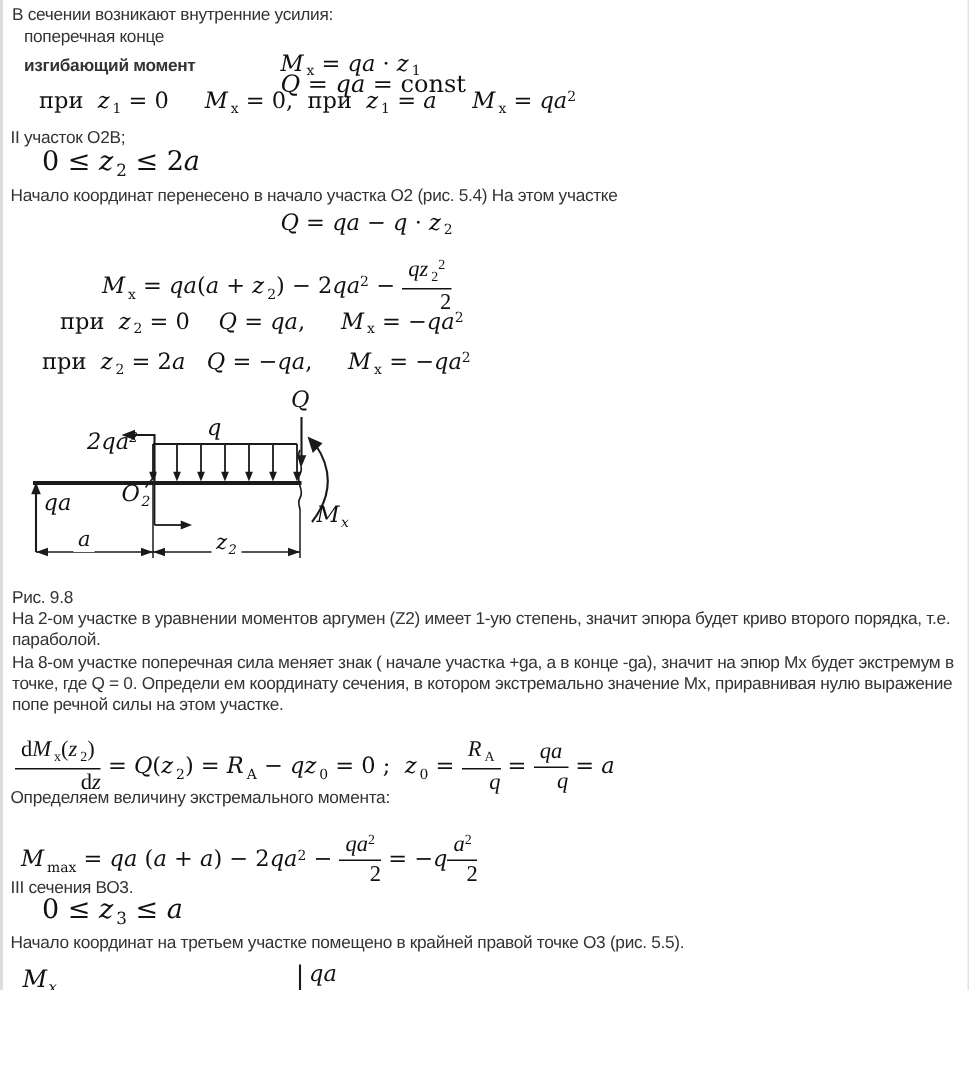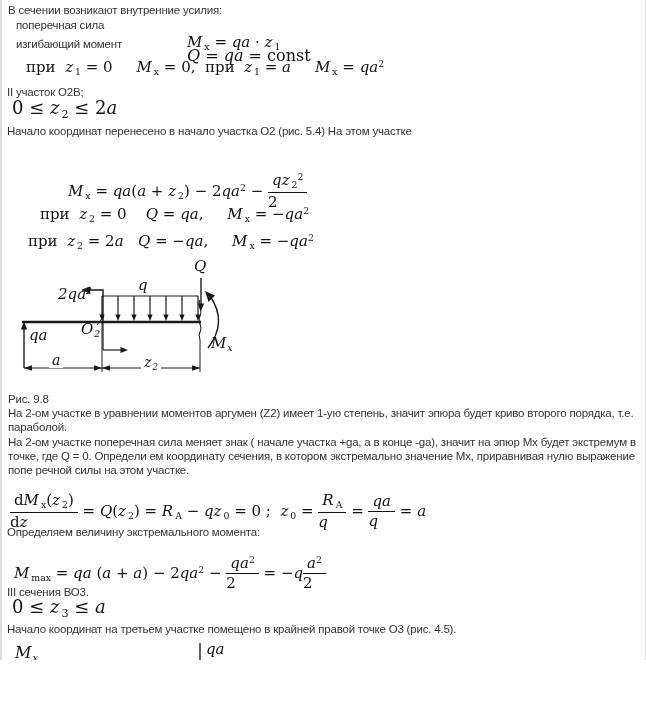--- a/index.html
+++ b/index.html
@@ -3,58 +3,59 @@
 <meta charset="utf-8">
 <style>
   html,body{margin:0;padding:0;background:#fff;}
   .page{
     position:relative;width:646px;height:660px;background:#ffffff;overflow:hidden;
     font-family:"Liberation Sans",sans-serif;color:#333;
     border-left:2px solid #ddd;border-right:1px solid #e2e2e2;box-sizing:border-box;
   }
   .sans{position:absolute;font-size:11.5px;letter-spacing:-0.2px;line-height:14px;color:#333;}
   .para{width:636px;}
-  .b{font-weight:normal;}
+  .b{font-weight:bold;}
   .frm{
     position:absolute;font-family:"DejaVu Serif",serif;font-size:15px;color:#111;
     white-space:pre;line-height:1.25;
   }
-  .big{font-size:18px;}
+  .big{font-size:18px;margin-left:16px;}
   .f16{font-size:16px;margin-top:38px;}
   .it{font-style:italic;}
   .sb{font-size:0.62em;vertical-align:-0.35em;margin-left:2px;}
   .sp{font-size:0.62em;vertical-align:0.5em;}
-  .frac{display:inline-block;vertical-align:middle;text-align:left;line-height:1.15;}
+  .frac{display:inline-block;vertical-align:middle;text-align:right;line-height:1.15;font-family:Liberation Serif, serif;}
   .frac .num{display:block;border-bottom:1px solid #111;padding:0 4px 1px;}
   .frac .den{display:block;padding-top:1px;}
   .fig{position:absolute;}
   .fig svg{position:absolute;left:0;top:0;}
   .lbl{
     position:absolute;font-family:"DejaVu Serif",serif;font-style:italic;font-size:15px;
     color:#111;white-space:pre;line-height:1.1;
   }
   .lbl .sb{margin-left:1px;}
   .dimlbl{background:#fff;padding:0 3px;}
   .hr-bottom{position:absolute;left:0;top:712px;width:646px;height:2px;background:#cfcfcf;}
 </style>
 </head>
 <body>
 
 <div class="page">
 
   <div class="sans" style="left:6px;top:3px">В сечении возникают внутренние усилия:</div>
-  <div class="sans" style="left:14px;top:18px">поперечная сила</div>
+  <div class="sans" style="left:14px;top:18px">поперечная конце</div>
   <div class="frm f16" style="left:185px;top:8px"><span class="it">Q</span> = <span class="it">qa</span> = const</div>
   <div class="sans b" style="left:14px;top:37px">изгибающий момент</div>
   <div class="frm" style="left:185px;top:33px"><span class="it">M</span><span class="sb">x</span> = <span class="it">qa</span> · <span class="it">z</span><span class="sb">1</span></div>
   <div class="frm" style="left:24px;top:58px">при  <span class="it">z</span><span class="sb">1</span> = 0     <span class="it">M</span><span class="sb">x</span> = 0,  при  <span class="it">z</span><span class="sb">1</span> = <span class="it">a</span>     <span class="it">M</span><span class="sb">x</span> = <span class="it">qa</span><span class="sp">2</span></div>
 
   <div class="sans" style="left:5px;top:85px">II участок О2В;</div>
   <div class="frm big" style="left:10px;top:97px">0 ≤ <span class="it">z</span><span class="sb">2</span> ≤ 2<span class="it">a</span></div>
   <div class="sans" style="left:5px;top:124px">Начало координат перенесено в начало участка О2 (рис. 5.4) На этом участке</div>
+  <div class="frm" style="left:185px;top:139px"><span class="it">Q</span> = <span class="it">qa</span> − <span class="it">q</span> · <span class="it">z</span><span class="sb">2</span></div>
   <div class="frm" style="left:66px;top:172px"><span class="it">M</span><span class="sb">x</span> = <span class="it">qa</span>(<span class="it">a</span> + <span class="it">z</span><span class="sb">2</span>) − 2<span class="it">qa</span><span class="sp">2</span> − <span class="frac"><span class="num"><span class="it">qz</span><span class="sb">2</span><span class="sp">2</span></span><span class="den">2</span></span></div>
   <div class="frm" style="left:38px;top:205px">при  <span class="it">z</span><span class="sb">2</span> = 0    <span class="it">Q</span> = <span class="it">qa</span>,     <span class="it">M</span><span class="sb">x</span> = −<span class="it">qa</span><span class="sp">2</span></div>
   <div class="frm" style="left:26px;top:232px">при  <span class="it">z</span><span class="sb">2</span> = 2<span class="it">a</span>   <span class="it">Q</span> = −<span class="it">qa</span>,     <span class="it">M</span><span class="sb">x</span> = −<span class="it">qa</span><span class="sp">2</span></div>
 
   <div class="fig" style="left:0;top:258px;width:250px;height:132px">
     <svg width="250" height="132" viewBox="0 0 250 132">
       <g stroke="#1a1a1a" fill="#1a1a1a">
 
         <g>
           <line x1="20" y1="64" x2="199" y2="64" stroke-width="2.6"></line>
@@ -123,29 +124,29 @@
     <span class="lbl" style="left:56px;top:28px">2<span class="it">qa</span><span class="sp">2</span></span>
     <span class="lbl" style="left:79px;top:63px"><span class="it">O</span><span class="sb">2</span></span>
     <span class="lbl" style="left:27px;top:69px"><span class="it">qa</span></span>
     <span class="lbl" style="left:209px;top:77px"><span class="it">M</span><span class="sb">x</span></span>
     <span class="lbl dimlbl" style="left:47px;top:95px;font-size:14px"><span class="it">a</span></span>
     <span class="lbl dimlbl" style="left:139px;top:97px;font-size:14px"><span class="it">z</span><span class="sb">2</span></span>
   </div>
 
   <div class="sans" style="left:6px;top:392px">Рис. 9.8</div>
   <div class="sans para" style="left:6px;top:406px">На 2-ом участке в уравнении моментов аргумен (Z2) имеет 1-ую степень, значит эпюра будет криво второго порядка, т.е. параболой.</div>
-  <div class="sans para" style="left:6px;top:435px">На 2-ом участке поперечная сила меняет знак ( начале участка +ga, а в конце -ga), значит на эпюр Мх будет экстремум в точке, где Q = 0. Определи ем координату сечения, в котором экстремально значение Мх, приравнивая нулю выражение попе речной силы на этом участке.</div>
+  <div class="sans para" style="left:6px;top:435px">На 8-ом участке поперечная сила меняет знак ( начале участка +ga, а в конце -ga), значит на эпюр Мх будет экстремум в точке, где Q = 0. Определи ем координату сечения, в котором экстремально значение Мх, приравнивая нулю выражение попе речной силы на этом участке.</div>
 
   <div class="frm" style="left:8px;top:492px"><span class="frac"><span class="num">d<span class="it">M</span><span class="sb">x</span>(<span class="it">z</span><span class="sb">2</span>)</span><span class="den">d<span class="it">z</span></span></span> = <span class="it">Q</span>(<span class="it">z</span><span class="sb">2</span>) = <span class="it">R</span><span class="sb">A</span> − <span class="it">qz</span><span class="sb">0</span> = 0 ;  <span class="it">z</span><span class="sb">0</span> = <span class="frac"><span class="num"><span class="it">R</span><span class="sb">A</span></span><span class="den"><span class="it">q</span></span></span> = <span class="frac"><span class="num"><span class="it">qa</span></span><span class="den"><span class="it">q</span></span></span> = <span class="it">a</span></div>
   <div class="sans" style="left:5px;top:525px">Определяем величину экстремального момента:</div>
   <div class="frm" style="left:12px;top:555px"><span class="it">M</span><span class="sb">max</span> = <span class="it">qa</span> (<span class="it">a</span> + <span class="it">a</span>) − 2<span class="it">qa</span><span class="sp">2</span> − <span class="frac"><span class="num"><span class="it">qa</span><span class="sp">2</span></span><span class="den">2</span></span> = −<span class="it">q</span><span class="frac"><span class="num"><span class="it">a</span><span class="sp">2</span></span><span class="den">2</span></span></div>
 
   <div class="sans" style="left:5px;top:585px">III сечения ВО3.</div>
   <div class="frm big" style="left:10px;top:596px">0 ≤ <span class="it">z</span><span class="sb">3</span> ≤ <span class="it">a</span></div>
-  <div class="sans" style="left:5px;top:622px">Начало координат на третьем участке помещено в крайней правой точке О3 (рис. 4.5).</div>
+  <div class="sans" style="left:5px;top:622px">Начало координат на третьем участке помещено в крайней правой точке О3 (рис. 5.5).</div>
 
   <div class="hr-bottom"></div>
 
   <div class="fig" style="left:0;top:640px;width:250px;height:80px">
     <svg width="250" height="80" viewBox="0 0 250 80">
       <g stroke="#1a1a1a" fill="#1a1a1a">
         <g>
           <path d="M 32,72 Q 20,48 42,28" fill="none" stroke-width="1.4"></path>
           <polygon points="46,23.5 36.5,25.5 43,34" stroke="none"></polygon>
         </g>

